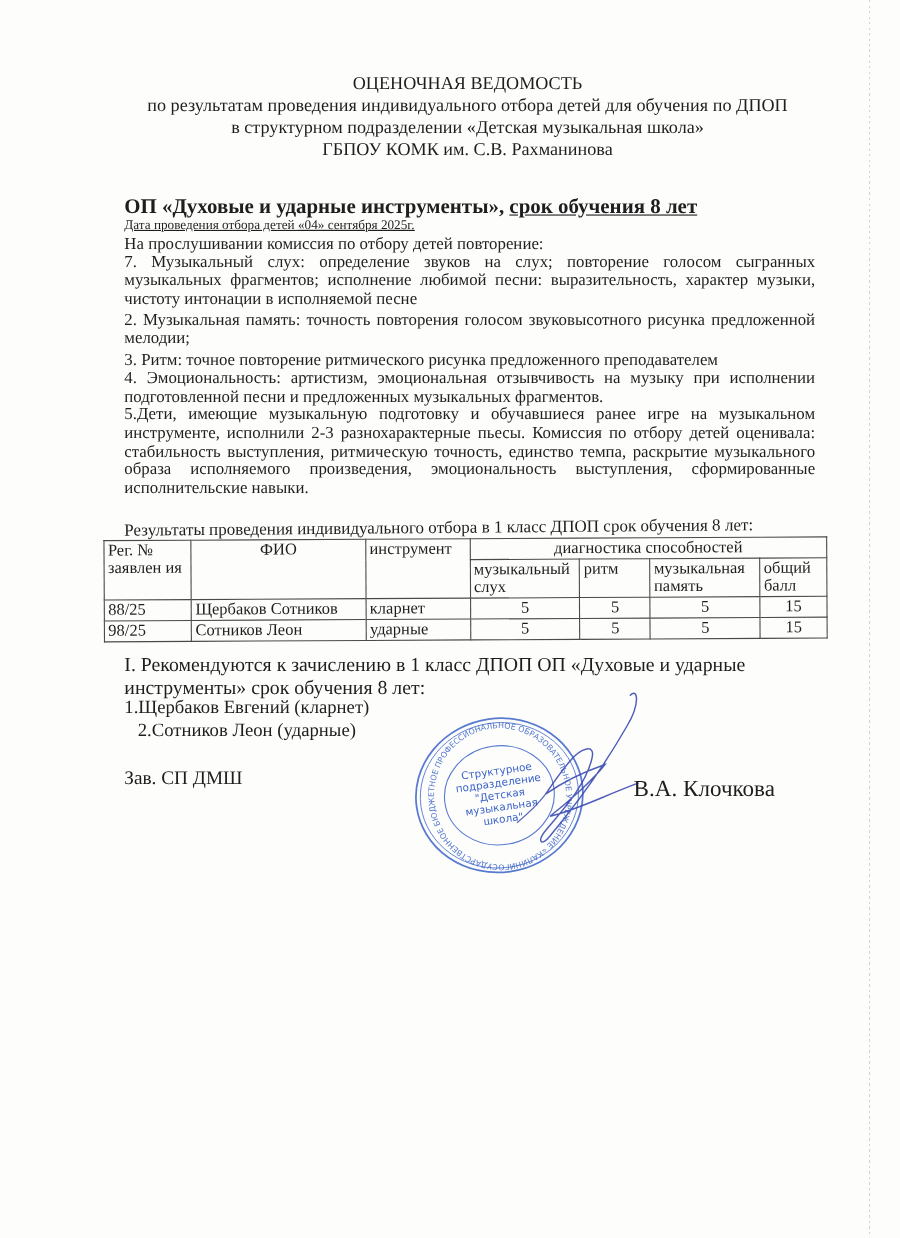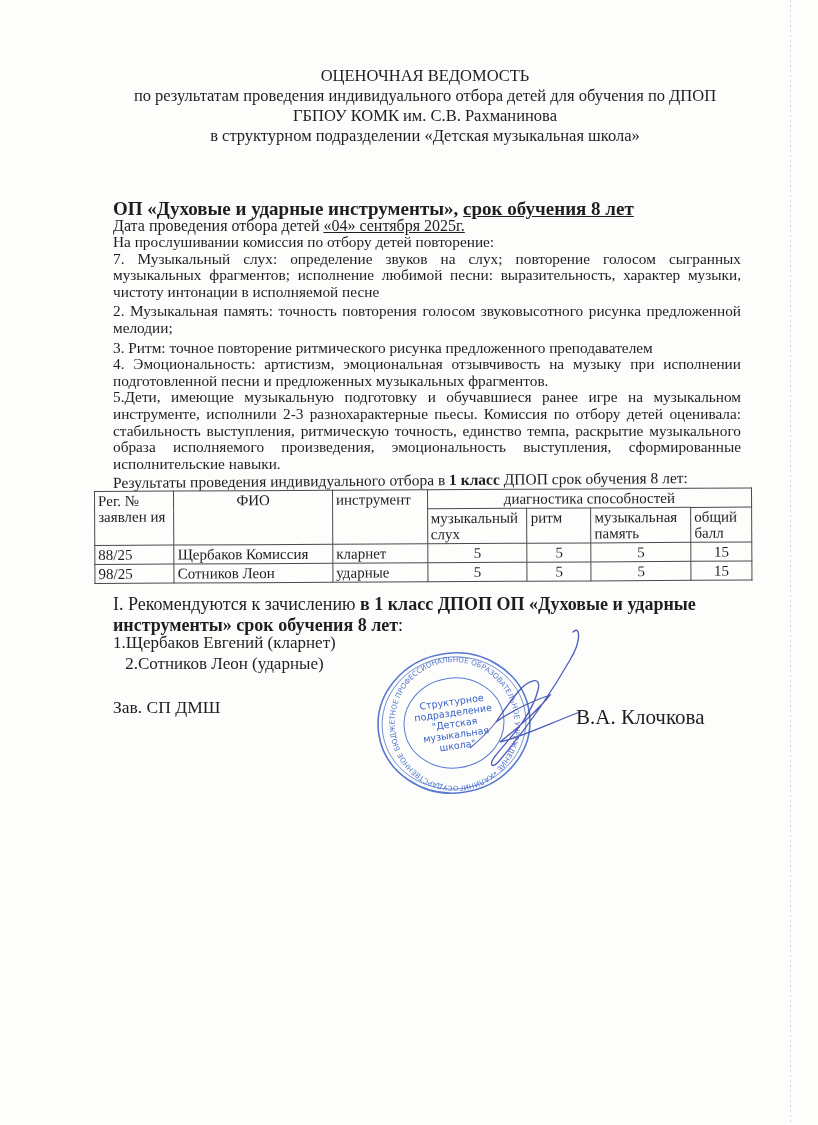--- a/index.html
+++ b/index.html
@@ -11,58 +11,58 @@
     position: relative;
   }
   .page { position: absolute; left: 0; top: 0; width: 818px; height: 1125px; }
   .edge-line {
     position: absolute; left: 790px; top: 0; width: 1px; height: 1125px;
     background: repeating-linear-gradient(to bottom, #b8b8b8 0 2px, transparent 2px 5px);
     opacity: 0.6;
   }
   .header { position: absolute; left: 100px; top: 66px; width: 650px; text-align: center; font-size: 16.5px; line-height: 20px; }
   .header div { white-space: nowrap; }
-  .block { position: absolute; left: 113px; width: 628px; margin-top: 20px; }
+  .block { position: absolute; left: 113px; width: 628px; }
   .op-line { top: 178px; font-size: 19px; font-weight: bold; white-space: nowrap; }
-  .date-line { top: 197px; font-size: 16px; white-space: nowrap; }
+  .date-line { top: 197px; font-size: 12px; white-space: nowrap; text-decoration: underline; }
   .u { text-decoration: underline; }
   .criteria { top: 214px; font-size: 15.3px; line-height: 16.6px; text-align: justify; }
   .criteria p { margin: 0; }
   .criteria .gap { margin-top: 3px; }
   .results-caption { position: absolute; left: 113px; top: 474px; font-size: 15.5px; white-space: nowrap; transform: rotate(-0.5deg); transform-origin: left; }
   table.res {
     position: absolute; left: 94px; top: 491px; width: 658px;
     border-collapse: collapse; font-size: 15px; line-height: 16px;
     transform: rotate(-0.3deg); transform-origin: left top;
   }
   table.res td { border: 1px solid #4a4a4a; padding: 1px 3px; vertical-align: top; }
   table.res .c { text-align: center; }
   table.res .num { text-align: center; vertical-align: bottom; }
   .rec { position: absolute; left: 113px; top: 594px; width: 630px; font-size: 18px; line-height: 21px; }
   .rec p { margin: 0; }
-  .b { font-weight: bold; }
+  .b { font-weight: normal; }
   .names { position: absolute; left: 113px; top: 632px; font-size: 17px; line-height: 21px; }
   .names div { white-space: nowrap; text-align: center; }
   .head-title { position: absolute; left: 113px; top: 697px; font-size: 17.5px; white-space: nowrap; }
   .signer { position: absolute; left: 576px; top: 705px; font-size: 21px; white-space: nowrap; }
   .stamp { position: absolute; left: 372px; top: 648px; width: 165px; height: 150px; }
   .stamp-center { position: absolute; left: 0; top: 0; width: 165px; height: 150px; display: flex; flex-direction: column; align-items: center; justify-content: center; font-family: "DejaVu Sans", sans-serif; font-size: 9.5px; line-height: 11px; color: #3b63c8; text-align: center; transform: rotate(-8deg); }
   .signature { position: absolute; left: 430px; top: 620px; width: 160px; height: 170px; }
 </style>
 </head>
 <body>
 
 <div class="page">
   <div class="edge-line"></div>
 
   <div class="header">
     <div>ОЦЕНОЧНАЯ ВЕДОМОСТЬ</div>
     <div>по результатам проведения индивидуального отбора детей для обучения по ДПОП</div>
+    <div>в структурном подразделении «Детская музыкальная школа»</div>
     <div>ГБПОУ КОМК им. С.В. Рахманинова</div>
-    <div>в структурном подразделении «Детская музыкальная школа»</div>
   </div>
 
   <div class="block op-line">
     <span>ОП «Духовые и ударные инструменты», </span><span class="u">срок обучения   8 лет</span>
   </div>
 
   <div class="block date-line">
     <span>Дата проведения отбора детей </span><span class="u">«04» сентября  2025г.</span>
   </div>
 
@@ -97,21 +97,21 @@
       <td colspan="4" class="c">диагностика способностей</td>
     </tr>
     <tr>
       <td>музыкальный слух</td>
       <td>ритм</td>
       <td>музыкальная память</td>
       <td>общий балл</td>
     </tr>
     <tr>
       <td>88/25</td>
-      <td>Щербаков Комиссия</td>
+      <td>Щербаков Сотников</td>
       <td>кларнет</td>
       <td class="num">5</td>
       <td class="num">5</td>
       <td class="num">5</td>
       <td class="num">15</td>
     </tr>
     <tr>
       <td>98/25</td>
       <td>Сотников Леон</td>
       <td>ударные</td>

